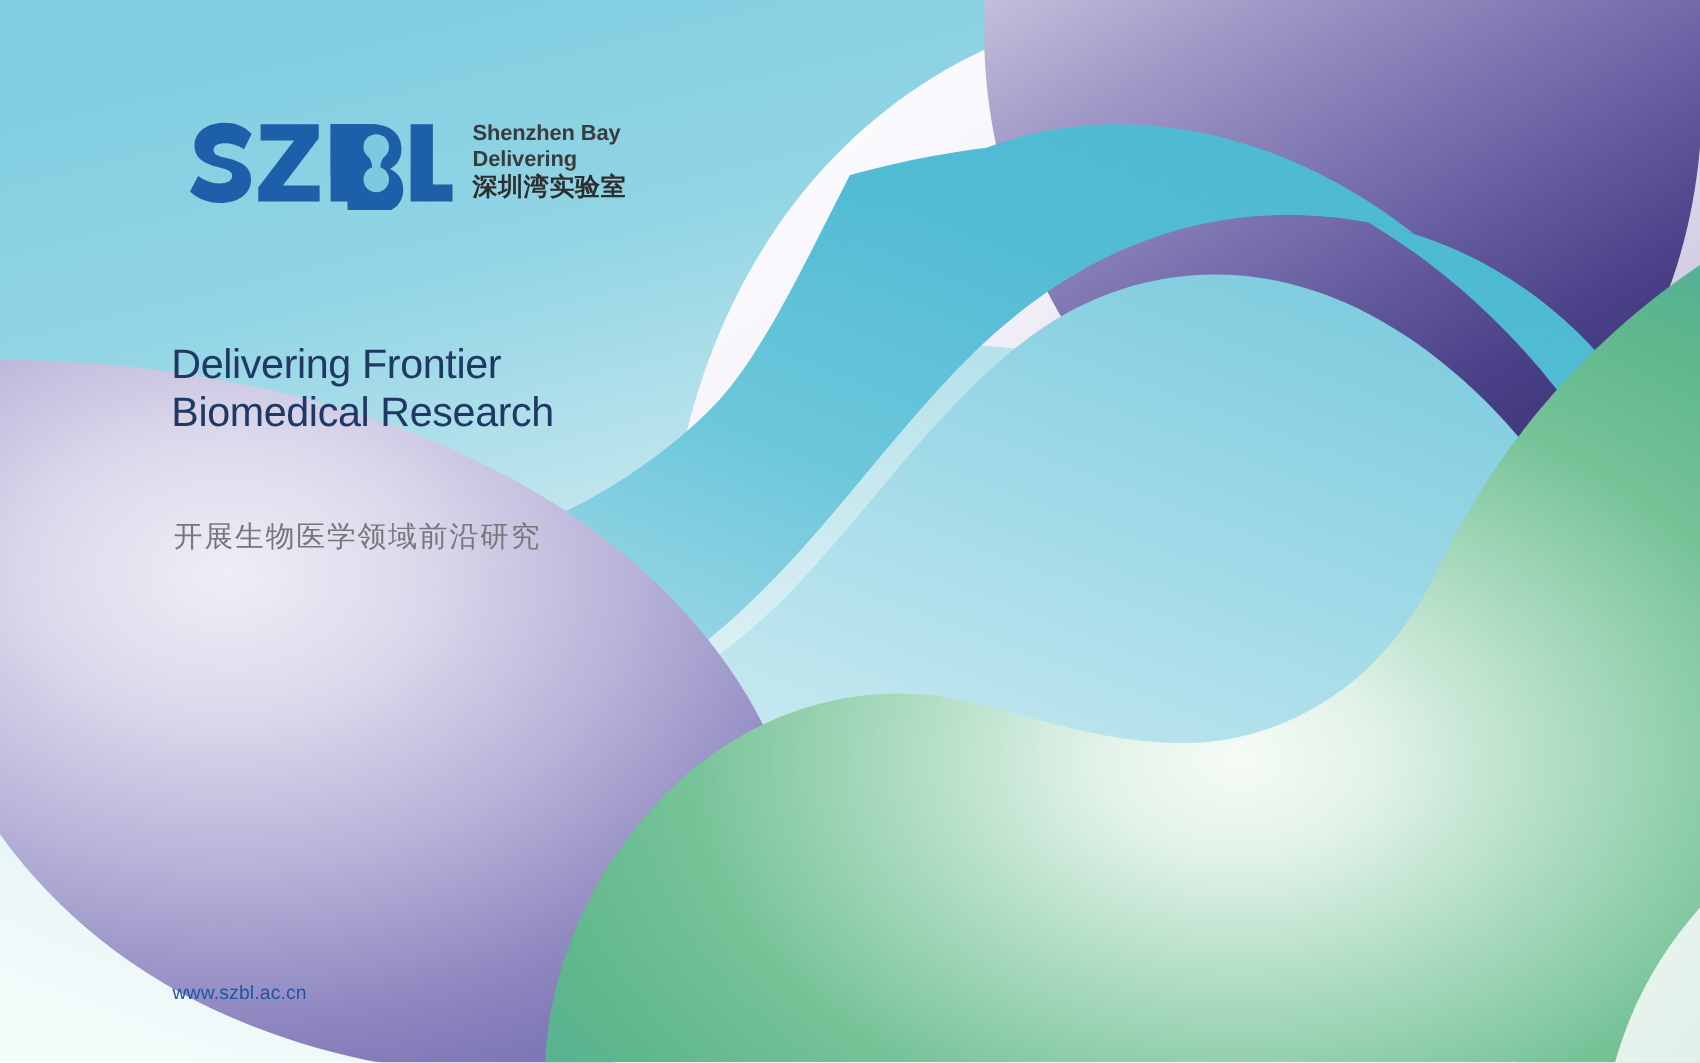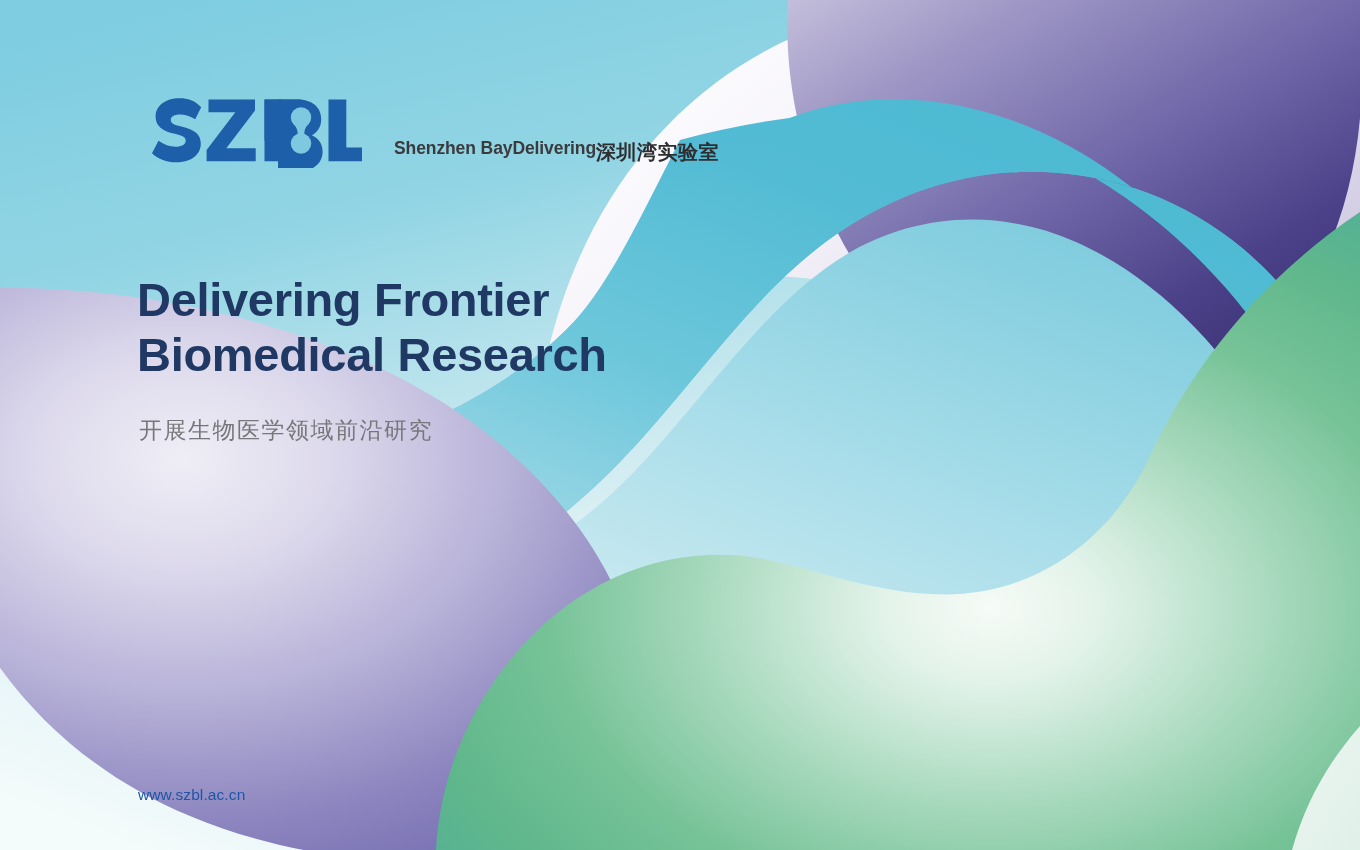--- a/index.html
+++ b/index.html
@@ -49,53 +49,52 @@
     top: 96px;
     display: flex;
     align-items: flex-end;
     gap: 16px;
   }
   .logo-mark {
     display: block;
   }
   .logo-words {
     display: flex;
-    flex-direction: row;
+    flex-direction: column;
     justify-content: space-between;
     padding-bottom: 4px;
-    margin-left: 16px;
   }
   .logo-words .en {
     color: #3b3b3e;
     font-size: 17.5px;
     font-weight: bold;
     line-height: 1.18;
     letter-spacing: -0.1px;
     white-space: nowrap;
   }
   .logo-words .cn {
     color: #2e2e31;
     font-size: 20px;
     font-weight: bold;
     line-height: 1.22;
     letter-spacing: 0.5px;
     margin-top: 2px;
     white-space: nowrap;
-    font-family: Liberation Serif, serif;
+    font-family: Liberation Mono, monospace;
   }
 
   
   .headline {
     position: absolute;
     left: 137px;
     top: 272px;
     width: 620px;
     color: #1f3864;
-    font-size: 47px;
-    font-weight: bold;
+    font-size: 33px;
+    font-weight: normal;
     line-height: 1.18;
     letter-spacing: -0.3px;
     white-space: pre-line;
   }
 
   
   .subtitle {
     position: absolute;
     left: 139px;
     top: 416px;

